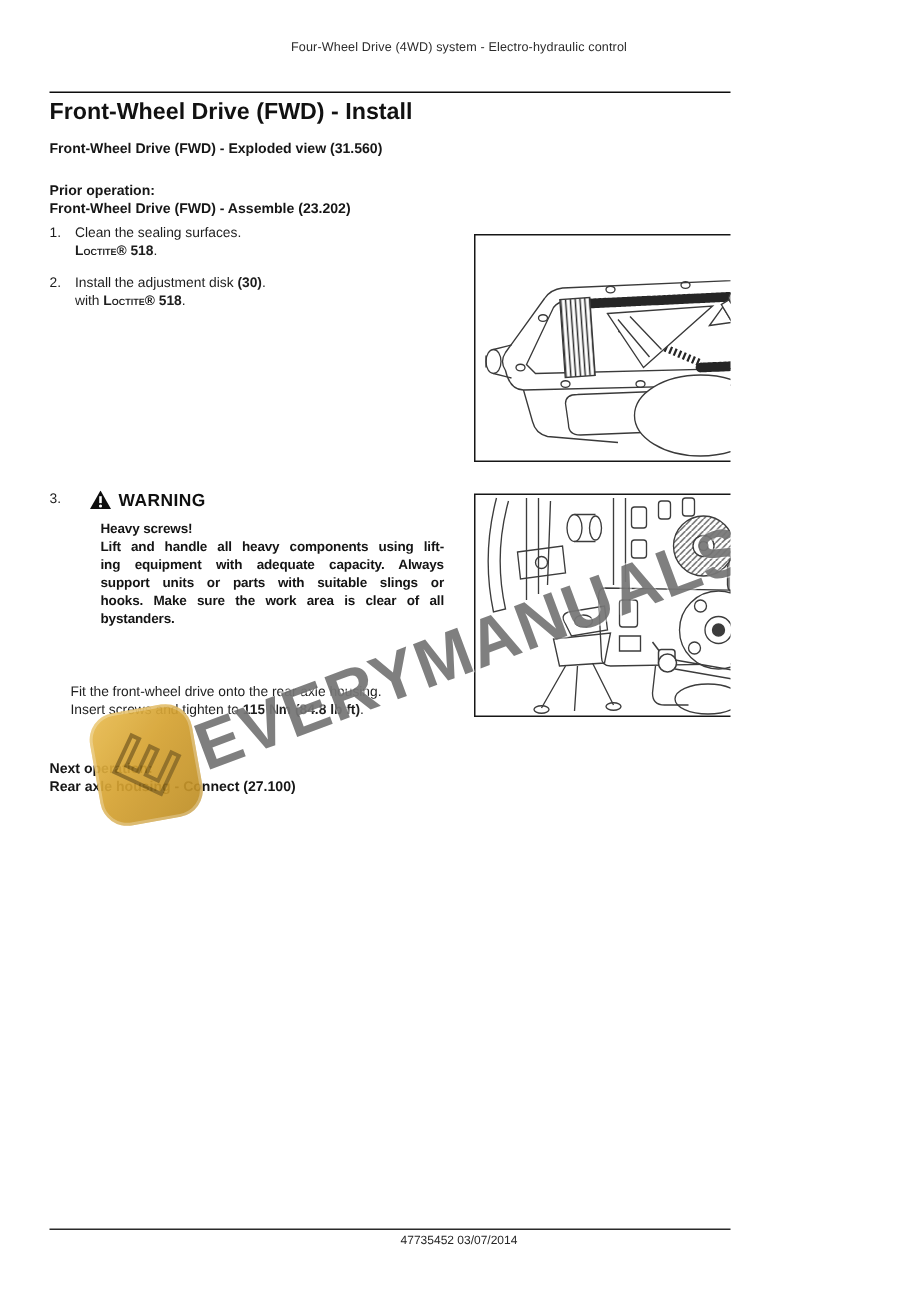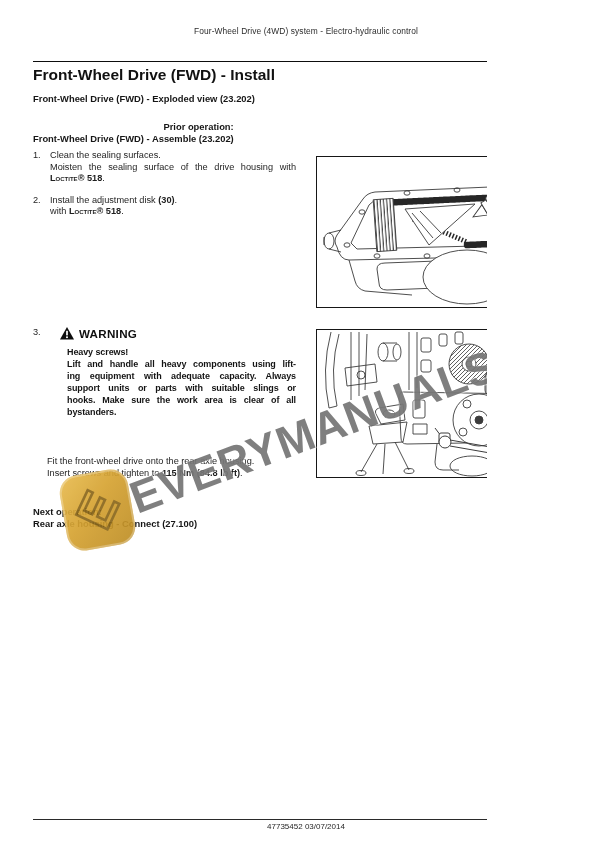--- a/index.html
+++ b/index.html
@@ -5,21 +5,21 @@
   html,body{margin:0;padding:0;background:#ffffff;}
   .page{
     position:relative; width:487px; height:864px; background:#fff; overflow:hidden;
     font-family:Liberation Sans, sans-serif; color:#1e1e1e;
   }
   .running-header{position:absolute; top:26px; left:0; width:612px; text-align:center;
     font-size:8.4px; color:#2c2c2c; letter-spacing:0.1px;}
   .rule-top{position:absolute; left:33px; top:61px; width:546px; border-top:1.9px solid #0d0d0d;}
   .title{position:absolute; left:33px; top:66px; margin:0; font-size:15.5px; font-weight:bold; color:#111;}
   .subtitle{position:absolute; left:33px; top:93px; font-size:9.4px; font-weight:bold; color:#161616;}
-  .prior{position:absolute; left:33px; top:121px; font-size:9.4px; font-weight:bold; line-height:11.6px; color:#161616;text-align:right;}
+  .prior{position:absolute; left:33px; top:121px; font-size:9.4px; font-weight:bold; line-height:11.6px; color:#161616;}
   .next{position:absolute; left:33px; top:506px; font-size:9.4px; font-weight:bold; line-height:11.6px; color:#161616; z-index:2;}
 
   .steps{position:absolute; left:33px; top:150px; width:263px;}
   .step{display:flex; margin-bottom:10px;}
   .step-num{width:17px; flex:0 0 17px; font-size:9.2px; line-height:11.6px;}
   .step-body{flex:1; font-size:9.2px; line-height:11.6px;}
 
   .tline{white-space:nowrap; text-align:left;}
   .tline.jf{text-align:justify; text-align-last:justify;}
   .b{font-weight:bold;}
@@ -63,33 +63,32 @@
   .footer-l2{position:absolute; left:0; top:876px; width:612px; text-align:center; font-size:9.2px; color:#161616;}
 </style>
 </head>
 <body>
 
 <div class="page">
 
   <div class="running-header">Four-Wheel Drive (4WD) system - Electro-hydraulic control</div>
   <div class="rule-top"></div>
   <h1 class="title">Front-Wheel Drive (FWD) - Install</h1>
-  <div class="subtitle">Front-Wheel Drive (FWD) - Exploded view (23.202)</div>
+  <div class="subtitle">Front-Wheel Drive (FWD) - Exploded view (31.560)</div>
 
   <div class="prior">
     <div>Prior operation:</div>
     <div>Front-Wheel Drive (FWD) - Assemble (23.202)</div>
   </div>
 
   <div class="steps">
     <div class="step">
       <div class="step-num">1.</div>
       <div class="step-body">
           <div class="tline"><span>Clean the sealing surfaces.</span></div>
-          <div class="tline jf"><span>Moisten the sealing surface of the drive housing with</span></div>
           <div class="tline"><span class="b sc">Loctite</span><span class="b">® 518</span><span>.</span></div>
         </div>
     </div>
     <div class="step">
       <div class="step-num">2.</div>
       <div class="step-body">
           <div class="tline"><span>Install the adjustment disk </span><span class="b">(30)</span><span>.</span></div>
           <div class="tline"><span>with </span><span class="b sc">Loctite</span><span class="b">® 518</span><span>.</span></div>
         </div>
     </div>

